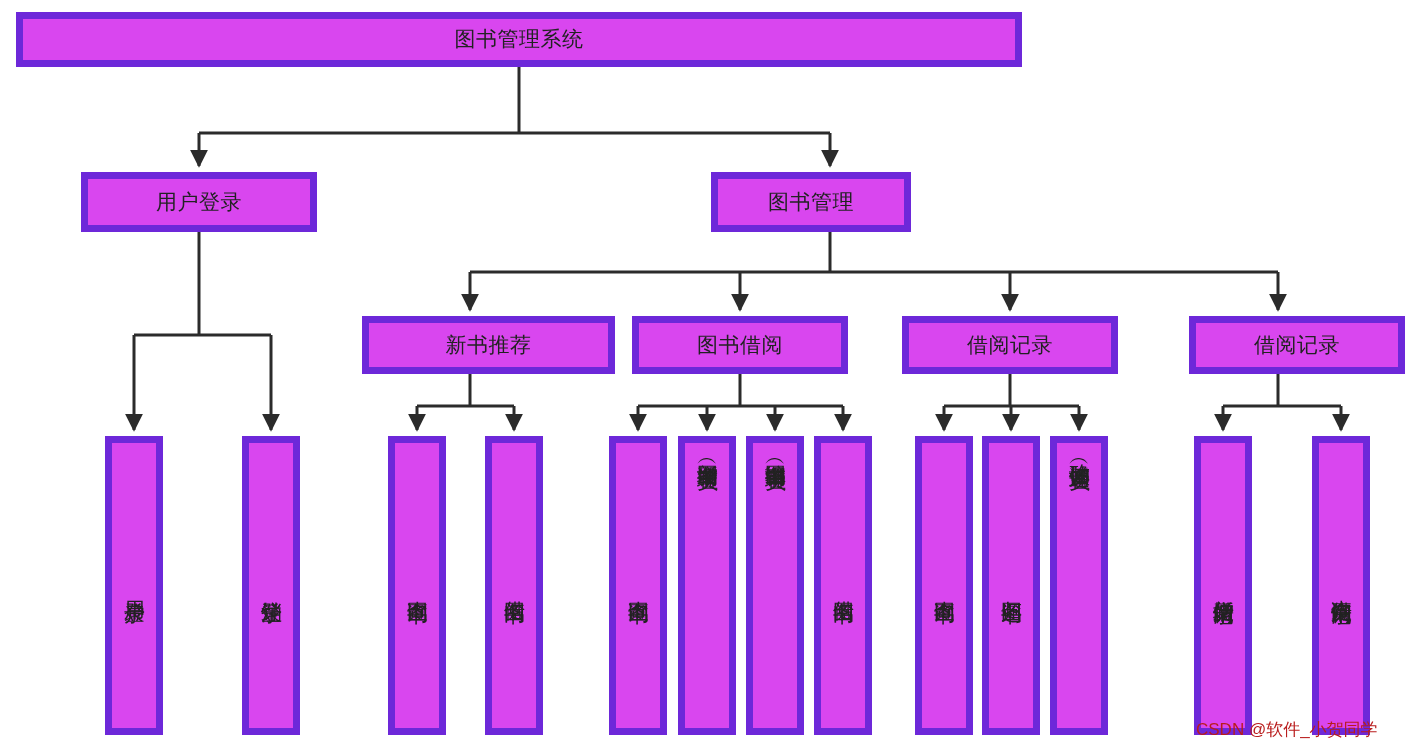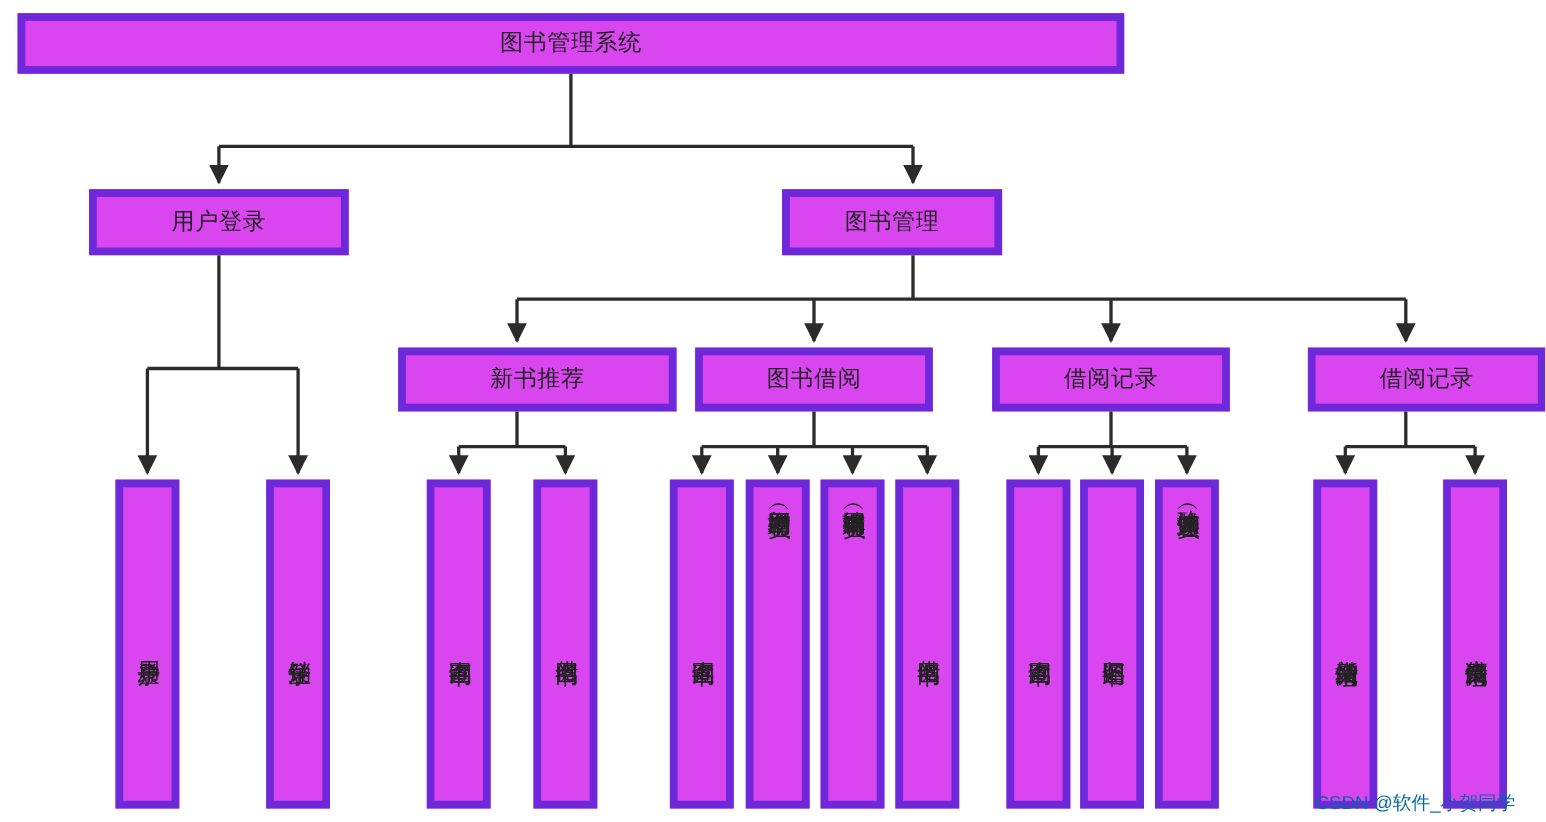--- a/index.html
+++ b/index.html
@@ -58,21 +58,21 @@
     letter-spacing: 1px;
     white-space: nowrap;
   }
   .node.vert.centered {
     align-items: center;
     padding-top: 0;
   }
   .watermark {
     position: absolute;
     font-size: 17px;
-    color: #0369a1;
+    color: #b91c1c;
     white-space: nowrap;
     user-select: none;
   }
 </style>
 </head>
 <body>
 
 <div id="canvas">
 
   <svg id="wires" viewBox="0 0 1405 747" width="1405" height="747" xmlns="http://www.w3.org/2000/svg">

